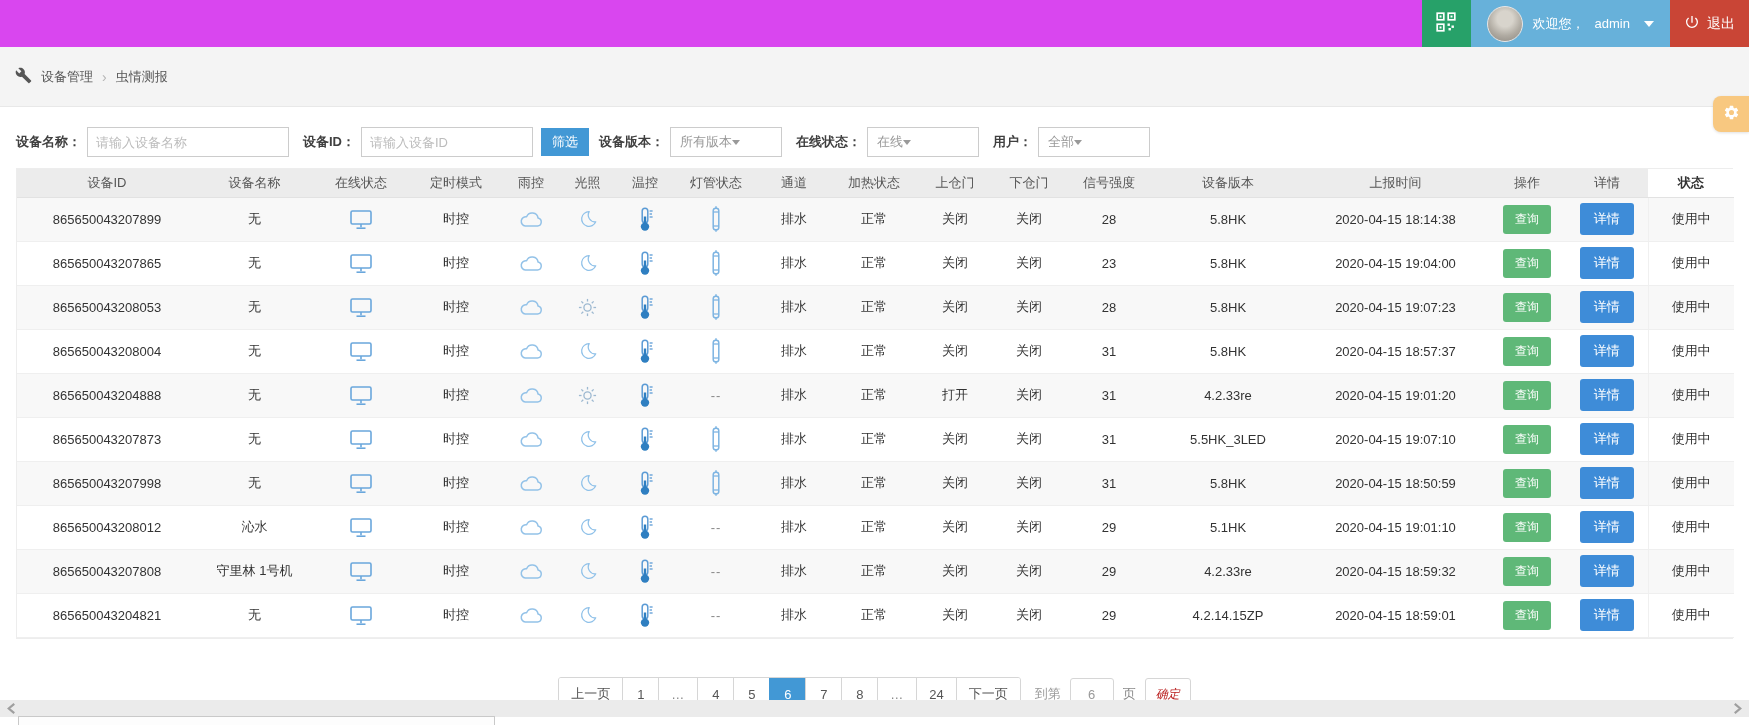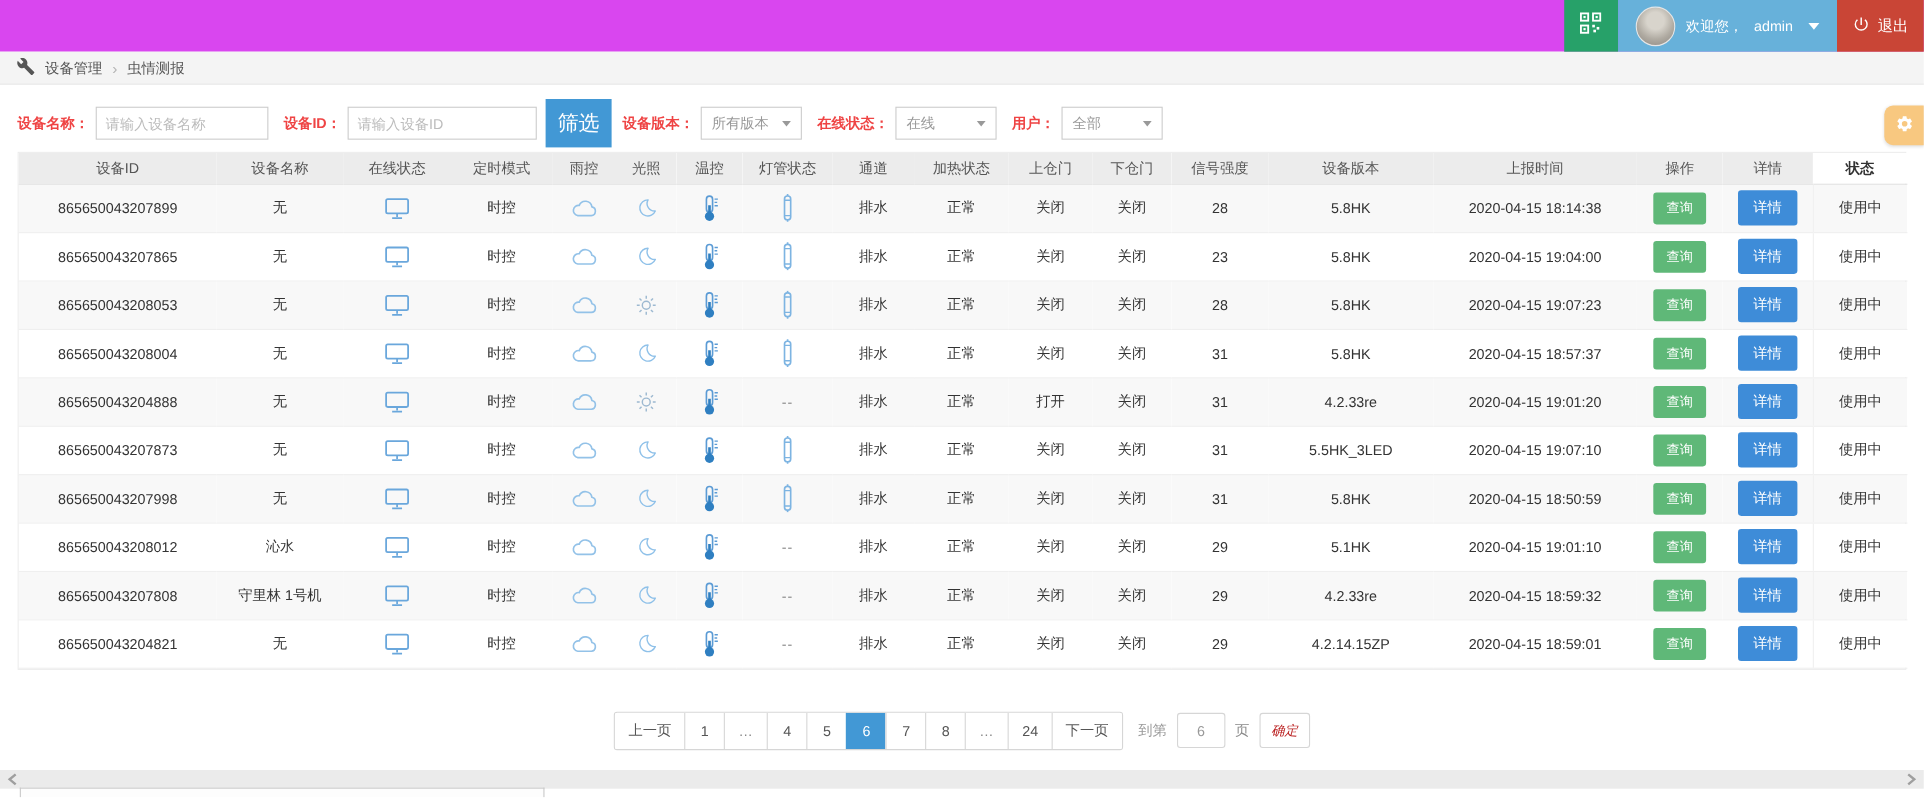--- a/index.html
+++ b/index.html
@@ -9,33 +9,33 @@
 
   
   .topbar { height:47px; background:#d946ef; display:flex; justify-content:flex-end; align-items:stretch; }
   .tb-green { width:49px; background:#27a169; display:flex; align-items:center; justify-content:center; cursor:pointer; }
   .tb-blue { background:#67b1da; display:flex; align-items:center; gap:10px; padding:0 16px; color:#fff; font-size:13px; cursor:pointer; }
   .avatar { width:36px; height:36px; border-radius:50%; background:radial-gradient(circle at 50% 35%, #d8d4cc 0 28%, #b0aba2 60%, #8a857e 100%); border:1px solid #e6e6e6; }
   .caret-down { width:0; height:0; border-left:5px solid transparent; border-right:5px solid transparent; border-top:6px solid #fff; margin-left:4px; }
   .tb-red { background:#c94536; color:#fff; display:flex; align-items:center; gap:7px; padding:0 14px; font-size:14px; cursor:pointer; }
 
   
-  .breadcrumb { height:30px; background:#f4f4f4; border-bottom:1px solid #e8e8e8; display:flex; align-items:center; padding:0 15px; gap:9px; color:#555; font-size:13px; }
+  .breadcrumb { height:60px; background:#f4f4f4; border-bottom:1px solid #e8e8e8; display:flex; align-items:center; padding:0 15px; gap:9px; color:#555; font-size:13px; }
   .crumb-sep { color:#b5b5b5; font-size:14px; }
 
   
   .filterbar { display:flex; align-items:center; margin:19px 16px 0 16px; font-size:13px; height:32px; }
-  .f-label { font-weight:bold; color:#ef4444; margin-right:6px; white-space:nowrap; }
+  .f-label { font-weight:bold; color:#404040; margin-right:6px; white-space:nowrap; }
   .f-label + .f-label, .gap { margin-left:14px; }
   .f-input { height:30px; border:1px solid #ccc; padding:0 8px; font-size:13px; color:#333; outline:none; }
   .f-input::placeholder { color:#bcbcbc; }
-  .in-name { width:157px; }
+  .in-name { width:202px; }
   .in-id { width:172px; }
-  .btn-filter { height:44px; padding:0 11px; margin:0 10px 0 8px; background:#4298d5; border:none; color:#fff; font-size:19px; cursor:pointer; }
-  .select { width:92px; height:30px; border:1px solid #ccc; display:flex; align-items:center; justify-content:space-between; padding:0 9px; color:#999; cursor:pointer; background:#fff; }
+  .btn-filter { height:28px; padding:0 11px; margin:0 10px 0 8px; background:#4298d5; border:none; color:#fff; font-size:13px; cursor:pointer; }
+  .select { width:112px; height:30px; border:1px solid #ccc; display:flex; align-items:center; justify-content:flex-start; padding:0 9px; color:#999; cursor:pointer; background:#fff; }
   .sel-caret { width:0; height:0; border-left:4px solid transparent; border-right:4px solid transparent; border-top:5px solid #999; }
   .gear-btn { position:absolute; right:0; top:96px; width:36px; height:36px; background:#f8c880; border:none; border-radius:8px 0 0 8px; display:flex; align-items:center; justify-content:center; cursor:pointer; box-shadow:0 1px 3px rgba(0,0,0,.12); }
 
   
   .tablewrap { margin:10px 16px 0 16px; border:1px solid #ededed; }
   table { width:100%; border-collapse:collapse; table-layout:fixed; font-size:13px; color:#333; }
   thead th { background:#ececec; height:28px; font-weight:normal; color:#555; border-bottom:1px solid #e2e2e2; overflow:hidden; white-space:nowrap; }
   thead th.th-status { background:#fff; font-weight:bold; color:#333; }
   tbody td { height:44px; text-align:center; border-bottom:1px solid #efefef; overflow:hidden; white-space:nowrap; }
   tbody tr:nth-child(odd) { background:#f8f8f8; }

